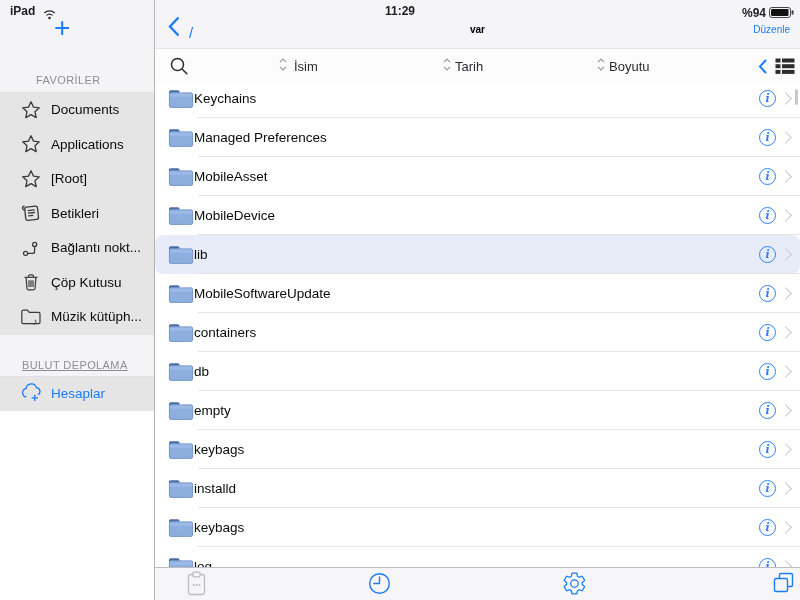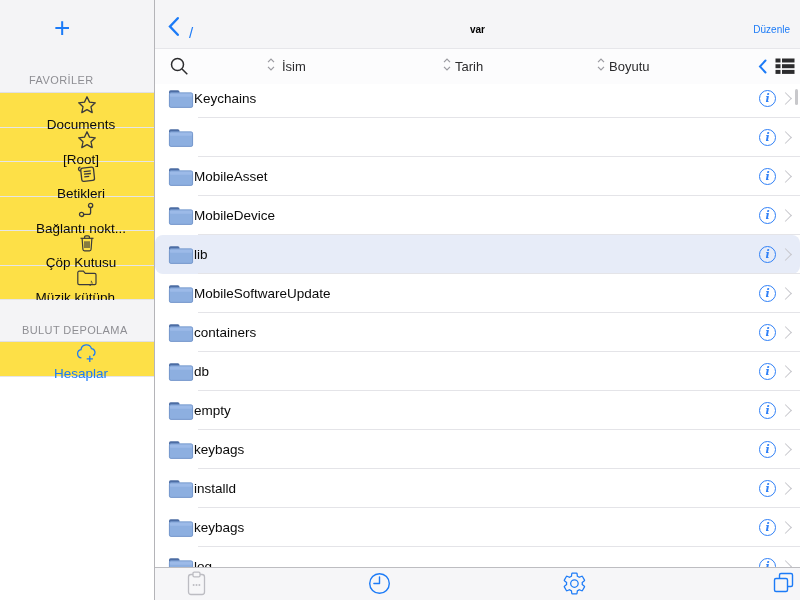--- a/index.html
+++ b/index.html
@@ -12,40 +12,40 @@
   .wifi-wrap{position:absolute;left:43px;top:6px;}
   .status-time{position:absolute;left:0;right:0;top:4px;text-align:center;font-size:12px;font-weight:600;color:#1c1c1e;}
   .battery-wrap{position:absolute;right:6px;top:4px;display:flex;align-items:center;gap:3px;}
   .battery-text{font-size:12px;font-weight:600;color:#1c1c1e;}
 
   
   .sidebar{position:absolute;left:0;top:0;width:154px;height:600px;background:#fff;border-right:1px solid #b4b4b8;}
   .sidebar-top{position:relative;height:92px;background:#f4f4f6;border-bottom:1px solid #e0e0e4;}
   .add-button{position:absolute;left:54px;top:14px;font-size:28px;font-weight:300;color:#1c7bf7;line-height:1;}
   .section-label{font-size:11px;color:#8e8e93;letter-spacing:.4px;}
-  .sidebar-top .section-label{position:absolute;left:29px;bottom:6px;}
-  .side-item{height:33.5px;border-bottom:1px solid #e5e5e9;display:flex;align-items:center;background:#fde047;flex-direction:column;}
+  .sidebar-top .section-label{position:absolute;left:36px;bottom:6px;}
+  .side-item{height:33.5px;border-bottom:1px solid #e5e5e9;display:flex;align-items:center;background:#e5e5e5;}
   .side-icon{width:24px;margin-left:19px;display:flex;align-items:center;justify-content:center;flex:0 0 24px;}
   .side-label{margin-left:8px;font-size:13.5px;color:#0a0a0a;white-space:nowrap;}
   .side-label.accent{color:#1c7bf7;}
   .side-band{position:relative;height:41px;background:#f4f4f6;border-bottom:1px solid #e0e0e4;}
-  .side-band .section-label{position:absolute;left:22px;bottom:5px;}
+  .side-band .section-label{position:absolute;left:22px;bottom:5px;text-decoration:underline;}
 
   
   .main{position:absolute;left:155px;top:0;width:645px;height:600px;background:#fff;}
   .main-top{position:relative;height:48px;background:#f5f5f7;border-bottom:1px solid #e6e6ea;}
   .back-chevron{position:absolute;left:12px;top:16px;}
   .nav-path{position:absolute;left:34px;top:24px;font-size:15px;color:#1c7bf7;}
   .nav-title{position:absolute;left:0;right:0;top:24px;text-align:center;font-size:10px;font-weight:bold;color:#000;}
   .edit-button{position:absolute;right:10px;top:24px;font-size:10px;color:#1c7bf7;}
 
   .list-header{position:relative;height:35px;background:#fcfcfd;border-bottom:1px solid #d9d9dd;}
   .search-wrap{position:absolute;left:14px;top:7px;}
   .col-head{position:absolute;top:9px;display:flex;align-items:center;gap:4px;font-size:13px;color:#2c2c2e;}
-  .col-1{left:112px;gap:7px;} .col-2{left:288px;} .col-3{left:442px;justify-content:space-between;}
+  .col-1{left:124px;gap:7px;} .col-2{left:288px;} .col-3{left:442px;justify-content:space-between;}
   .hdr-collapse{position:absolute;right:33px;top:10px;}
   .viewmode-wrap{position:absolute;right:5px;top:9px;}
 
   .file-area{position:absolute;left:0;top:84px;right:0;bottom:0;overflow:hidden;background:#fff;}
   .file-inner{position:relative;top:-5px;}
   .file-row{position:relative;height:39px;display:flex;align-items:center;background:#fff;}
   .file-row.selected{background:#e7ecf8;border-radius:8px;}
   .file-row::after{content:"";position:absolute;left:43px;right:0;bottom:0;height:1px;background:#e4e4e8;}
   .row-folder{margin-left:13px;flex:0 0 26px;display:flex;align-items:center;}
   .row-name{margin-left:0;font-size:13.5px;color:#0a0a0a;}
@@ -58,34 +58,61 @@
 
   .toolbar{position:absolute;left:0;right:0;bottom:0;height:32px;background:#f6f6f8;border-top:1px solid #bdbdc1;z-index:5;}
   .tb-icon{position:absolute;top:3px;display:flex;align-items:center;justify-content:center;}
   .tb-paste{left:31px;} .tb-clock{left:212px;} .tb-gear{left:407px;} .tb-tabs{right:5px;}
 </style>
 </head>
 <body>
 
 <div class="screen">
 
+  <div class="status-layer">
+    <span class="device-label">iPad</span>
+    <span class="wifi-wrap"><svg width="13" height="11" viewBox="0 0 13 11">
+          <g fill="none" stroke="#2c2c2e" stroke-width="1.2">
+            <path d="M1.3 4a7.6 7.6 0 0 1 10.4 0"></path>
+            <path d="M3.4 6.4a4.7 4.7 0 0 1 6.2 0"></path>
+          </g>
+          <circle cx="6.5" cy="9" r="1.3" fill="#2c2c2e"></circle>
+        </svg></span>
+    <span class="status-time">11:29</span>
+    <span class="battery-wrap">
+      <span class="battery-text">%94</span>
+      <span><svg width="25" height="11" viewBox="0 0 25 11">
+            <rect x="0.5" y="0.5" width="21" height="10" rx="2.5" fill="none" stroke="#48484a"></rect>
+            <rect x="2" y="2" width="17.5" height="7" rx="1.2" fill="#121212"></rect>
+            <rect x="22.6" y="3.3" width="2" height="4.4" rx="1" fill="#48484a"></rect>
+          </svg></span>
+    </span>
+  </div>
 
   <div class="sidebar">
     <div class="sidebar-top">
       <span class="add-button">+</span>
       <span class="section-label">FAVORİLER</span>
     </div>
     <div id="fav-items">
         <div class="side-item">
           <span class="side-icon">
             <svg width="20" height="20" viewBox="0 0 20 20">
               <polygon points="10,1.8 12.5,7.1 18.3,7.8 14,11.8 15.2,17.6 10,14.6 4.8,17.6 6,11.8 1.7,7.8 7.5,7.1" fill="none" stroke="#3a3a3c" stroke-width="1.3" stroke-linejoin="round"></polygon>
             </svg>
           </span>
           <span class="side-label">Documents</span>
+        </div>
+        <div class="side-item">
+          <span class="side-icon">
+            <svg width="20" height="20" viewBox="0 0 20 20">
+              <polygon points="10,1.8 12.5,7.1 18.3,7.8 14,11.8 15.2,17.6 10,14.6 4.8,17.6 6,11.8 1.7,7.8 7.5,7.1" fill="none" stroke="#3a3a3c" stroke-width="1.3" stroke-linejoin="round"></polygon>
+            </svg>
+          </span>
+          <span class="side-label">Applications</span>
         </div>
         <div class="side-item">
           <span class="side-icon">
             <svg width="20" height="20" viewBox="0 0 20 20">
               <polygon points="10,1.8 12.5,7.1 18.3,7.8 14,11.8 15.2,17.6 10,14.6 4.8,17.6 6,11.8 1.7,7.8 7.5,7.1" fill="none" stroke="#3a3a3c" stroke-width="1.3" stroke-linejoin="round"></polygon>
             </svg>
           </span>
           <span class="side-label">[Root]</span>
         </div>
         <div class="side-item">
@@ -228,20 +255,21 @@
           </div>
           <div class="file-row">
             <span class="row-folder">
               <svg width="26" height="20" viewBox="0 0 26 20">
                 <rect x="1" y="1.2" width="10.5" height="7" rx="1.6" fill="#4c6da4"></rect>
                 <rect x="1" y="3.6" width="24" height="15.2" rx="2" fill="#8dafe0"></rect>
                 <rect x="1.4" y="4" width="23.2" height="14.4" rx="1.7" fill="none" stroke="#7092c6" stroke-width="0.8"></rect>
                 <rect x="1.9" y="4.5" width="22.2" height="3.2" rx="1" fill="#9cbae8"></rect>
               </svg>
             </span>
+            <span class="row-name">Managed Preferences</span>
             <span class="info-btn">i</span>
             <span class="chev"></span>
           </div>
           <div class="file-row">
             <span class="row-folder">
               <svg width="26" height="20" viewBox="0 0 26 20">
                 <rect x="1" y="1.2" width="10.5" height="7" rx="1.6" fill="#4c6da4"></rect>
                 <rect x="1" y="3.6" width="24" height="15.2" rx="2" fill="#8dafe0"></rect>
                 <rect x="1.4" y="4" width="23.2" height="14.4" rx="1.7" fill="none" stroke="#7092c6" stroke-width="0.8"></rect>
                 <rect x="1.9" y="4.5" width="22.2" height="3.2" rx="1" fill="#9cbae8"></rect>

